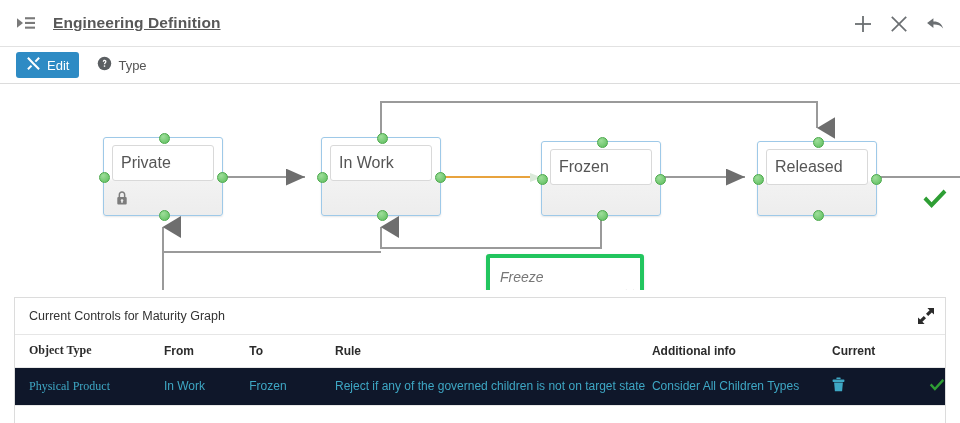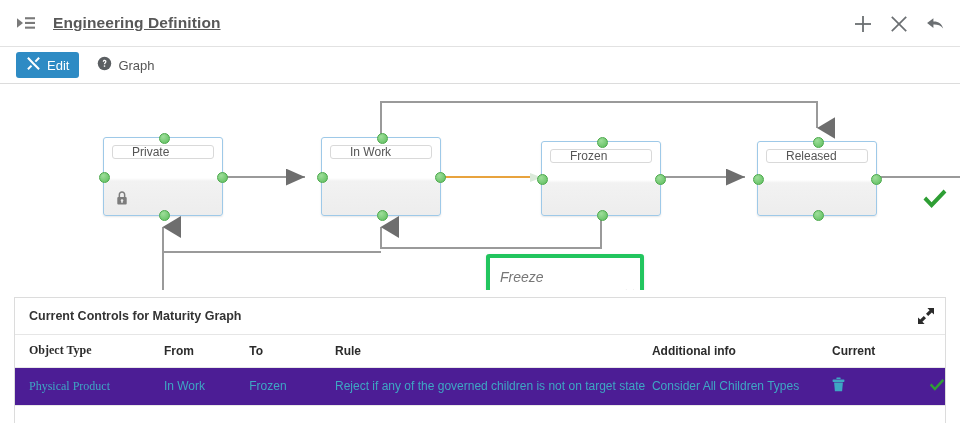--- a/index.html
+++ b/index.html
@@ -112,29 +112,29 @@
     border: 1px solid #9ec9e8;
     border-radius: 3px;
     background: linear-gradient(to bottom, #ffffff 0%, #ffffff 52%, #f2f2f2 56%, #ededed 100%);
     box-shadow: 0 1px 2px rgba(0,0,0,.10);
   }
   .node-name {
     position: absolute;
     left: 8px;
     top: 7px;
     right: 8px;
-    height: 14px;
+    height: 36px;
     box-sizing: border-box;
     border: 1px solid #d9d9d9;
     border-radius: 3px;
     background: #fff;
     display: flex;
     align-items: center;
-    padding-left: 19px;
-    font-size: 12px;
+    padding-left: 8px;
+    font-size: 16px;
     color: #555;
   }
   .node-lock {
     position: absolute;
     left: 11px;
     bottom: 9px;
     width: 14px;
     height: 16px;
   }
 
@@ -206,21 +206,21 @@
     z-index: 40;
   }
   .panel-head {
     position: relative;
     height: 36px;
     border-bottom: 1px solid #e6e6e6;
     display: flex;
     align-items: center;
     padding-left: 14px;
     font-size: 12.5px;
-    font-weight: bold;
+    font-weight: normal;
     color: #333;
   }
   .panel-expand {
     position: absolute;
     right: 10px;
     top: 9px;
     width: 18px;
     height: 18px;
     cursor: pointer;
   }
@@ -234,21 +234,21 @@
     font-weight: bold;
     color: #2b2b2b;
     padding: 8px 0 9px 0;
     font-size: 12px;
     border-bottom: 1px solid #e8e8e8;
     white-space: nowrap;
   }
   table.controls td {
     padding: 9px 0 10px 0;
     color: #3ea7c4;
-    background: #4c1d95;
+    background: #0f172a;
     white-space: nowrap;
   }
   table.controls tr.data-row td { border-bottom: 1px solid #e8e8e8; }
   .c1 { padding-left: 14px !important; width: 143px; font-family: Liberation Serif, serif; }
   .c2 { width: 92px; }
   .c3 { width: 93px; }
   .c4 { width: 318px; }
   .c5 { width: 185px; }
   .c6 { width: 105px; }
   .c7 { width: auto; }
@@ -303,21 +303,21 @@
     <span class="tab-label">Edit</span>
   </div>
   <div class="tab">
     <span>
       <svg width="15" height="15" viewBox="0 0 16 16" aria-hidden="true">
         <circle cx="8" cy="8" r="7.2" fill="#5b5f62"></circle>
         <path d="M6.2 6.1 C6.2 4.8 7 4.1 8.1 4.1 C9.3 4.1 10.1 4.9 10.1 6 C10.1 7.3 8.7 7.5 8.7 8.9 L7.3 8.9 C7.3 7.1 8.7 6.9 8.7 6 C8.7 5.6 8.5 5.3 8.05 5.3 C7.6 5.3 7.4 5.6 7.4 6.1 Z" fill="#ffffff"></path>
         <rect x="7.25" y="10" width="1.5" height="1.5" fill="#ffffff"></rect>
       </svg>
     </span>
-    <span class="tab-label">Graph</span>
+    <span class="tab-label">Type</span>
   </div>
 </div>
 
 <div class="canvas">
 
   <svg class="wires" viewBox="0 0 960 206">
     <defs>
       <marker id="arrR" markerWidth="10" markerHeight="10" refX="9.5" refY="4.2" orient="auto">
         <path d="M0,0 L9.5,4.2 L0,8.4 Z" fill="#6e6e6e"></path>
       </marker>

